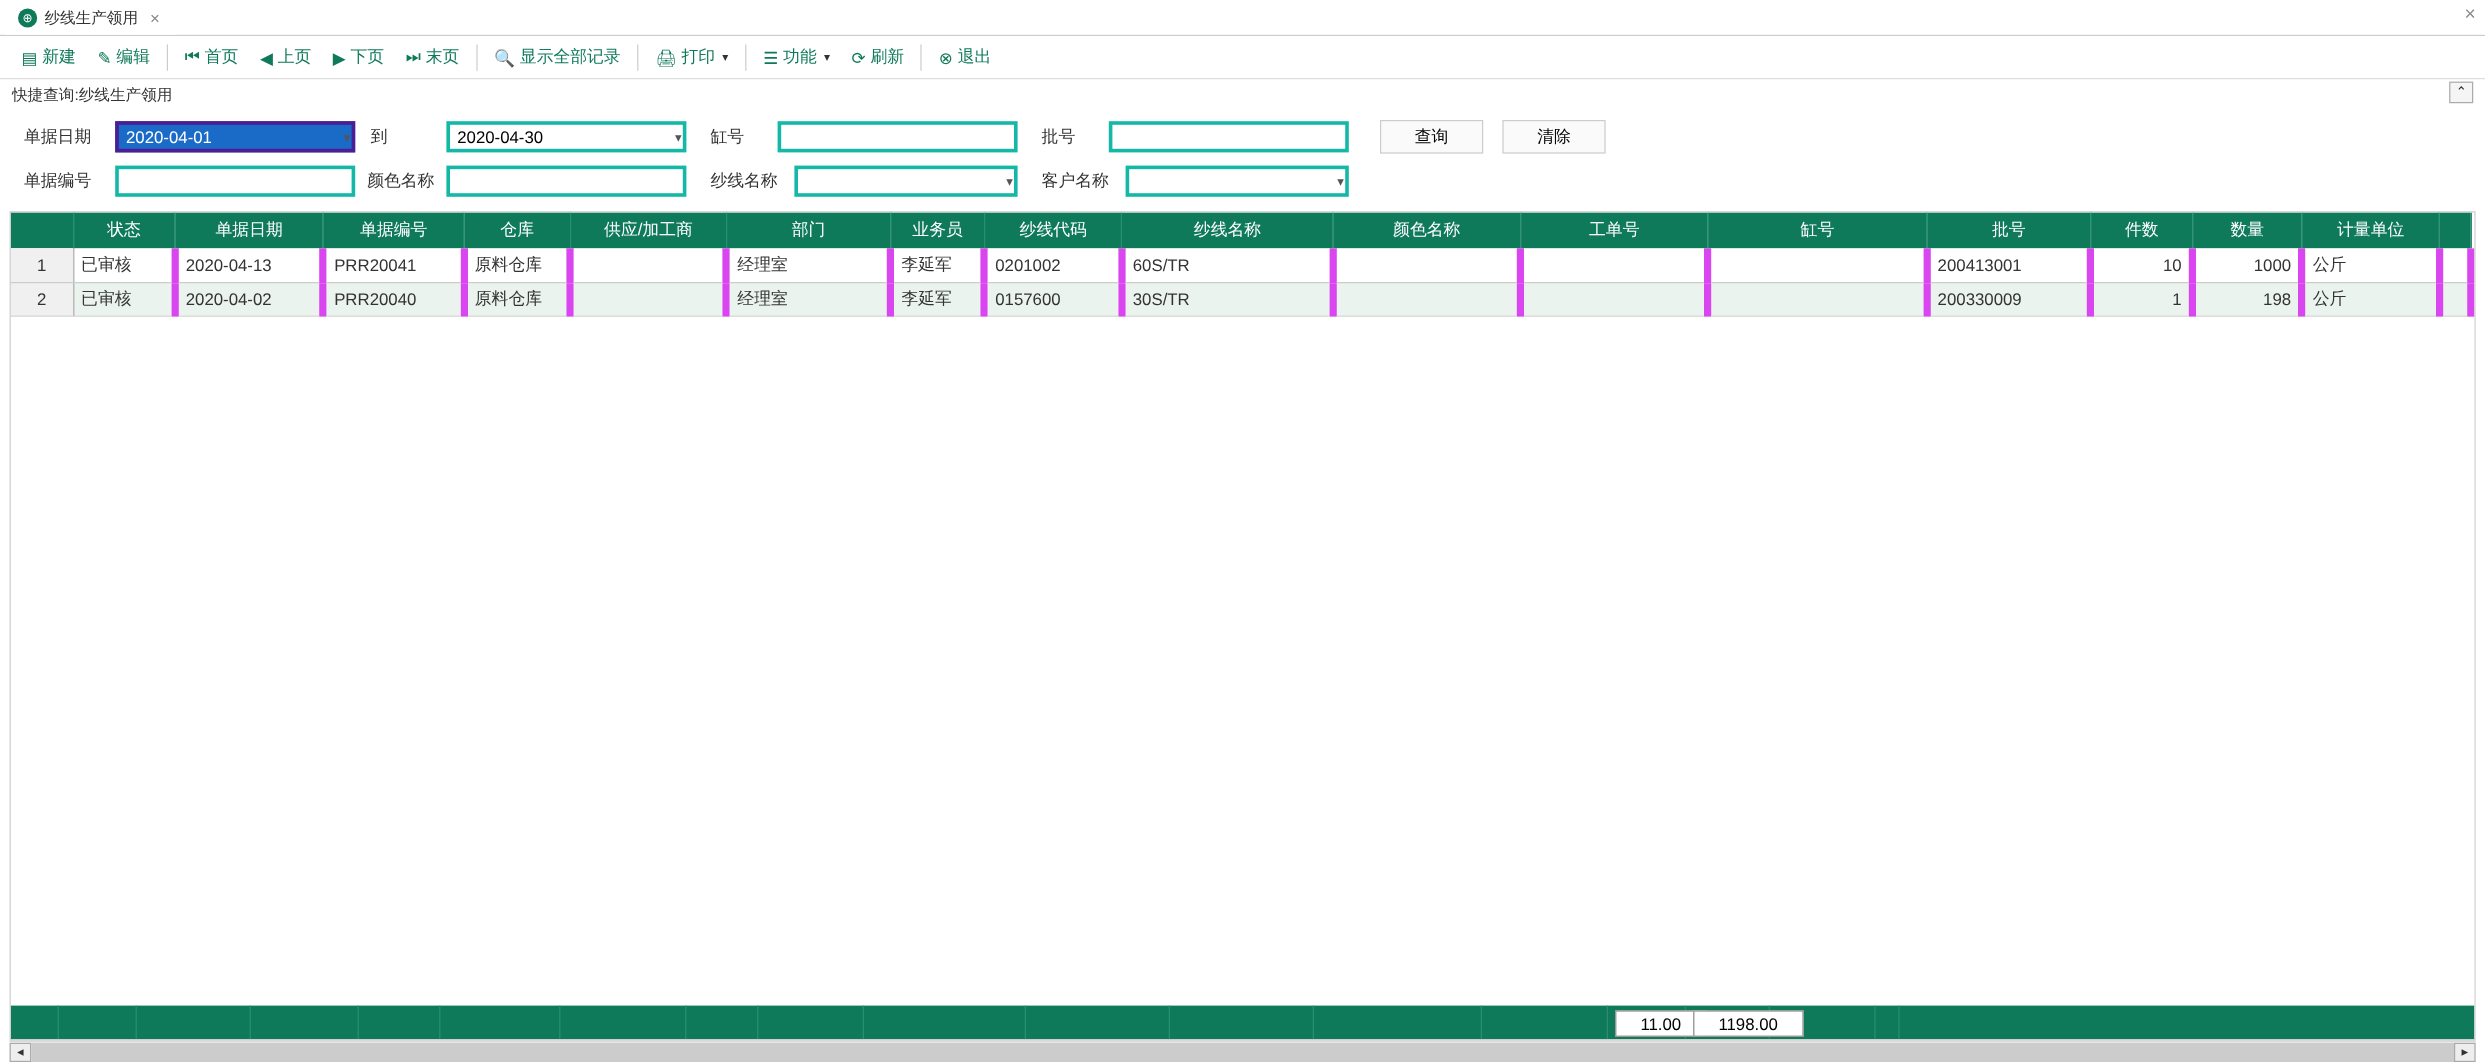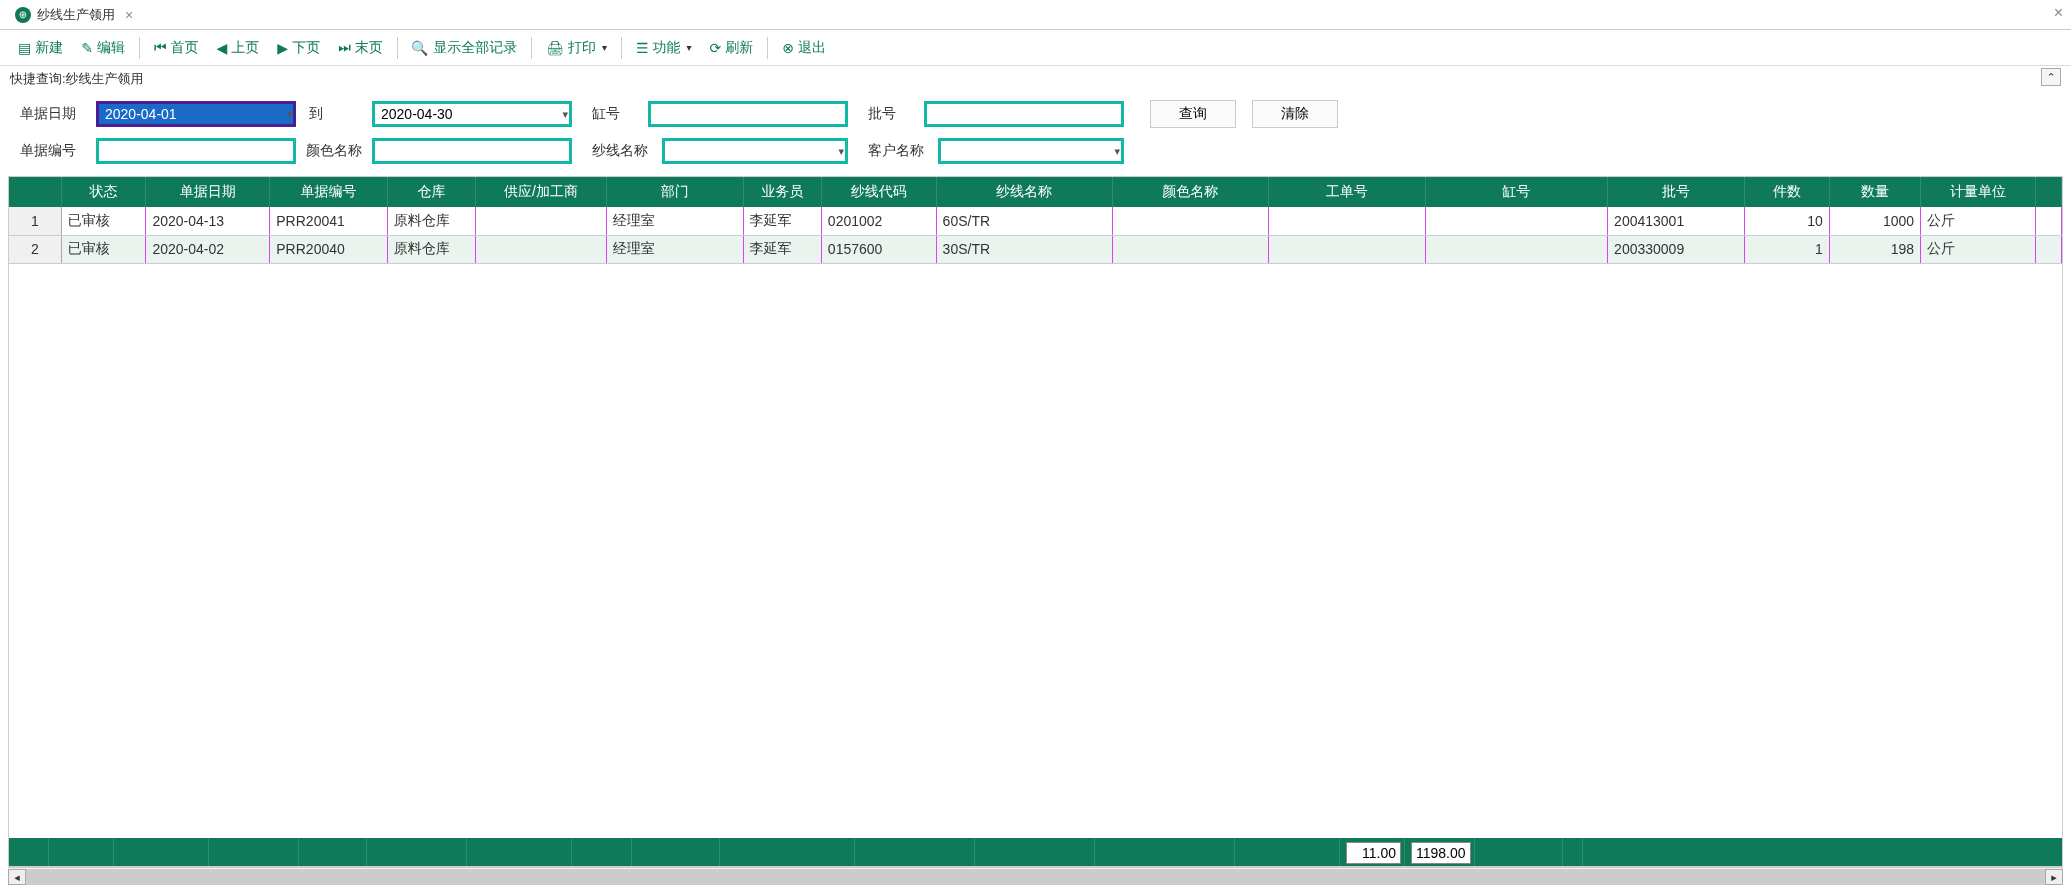--- a/index.html
+++ b/index.html
@@ -151,21 +151,21 @@
       background: #0f7a5a;
       color: #fff;
       font-weight: normal;
       font-size: 14px;
       padding: 5px 4px;
       border-right: 1px solid #2a8f72;
       text-align: center;
       height: 30px;
     }
     tbody td {
-      border-right: 1px solid #d946ef;
+      border-right: 6px solid #d946ef;
       border-bottom: 1px solid #ccc;
       padding: 4px 6px;
       font-size: 14px;
       height: 28px;
       overflow: hidden;
       white-space: nowrap;
       text-overflow: ellipsis;
     }
     tbody tr:nth-child(odd) { background: #fff; }
     tbody tr:nth-child(even) { background: #eaf3ed; }
@@ -186,21 +186,21 @@
     }
     .summary-row .sum-cell {
       border-right: 1px solid #2a8f72;
       padding: 4px 6px;
       font-size: 14px;
       text-align: right;
     }
     .sum-num-box {
       background: #fff;
       color: #000;
-      padding: 2px 4px;
+      padding: 2px 20px;
       border: 1px solid #888;
       display: inline-block;
       min-width: 55px;
       text-align: right;
     }
 
     
     .hscroll {
       height: 18px;
       background: #f0f0f0;

